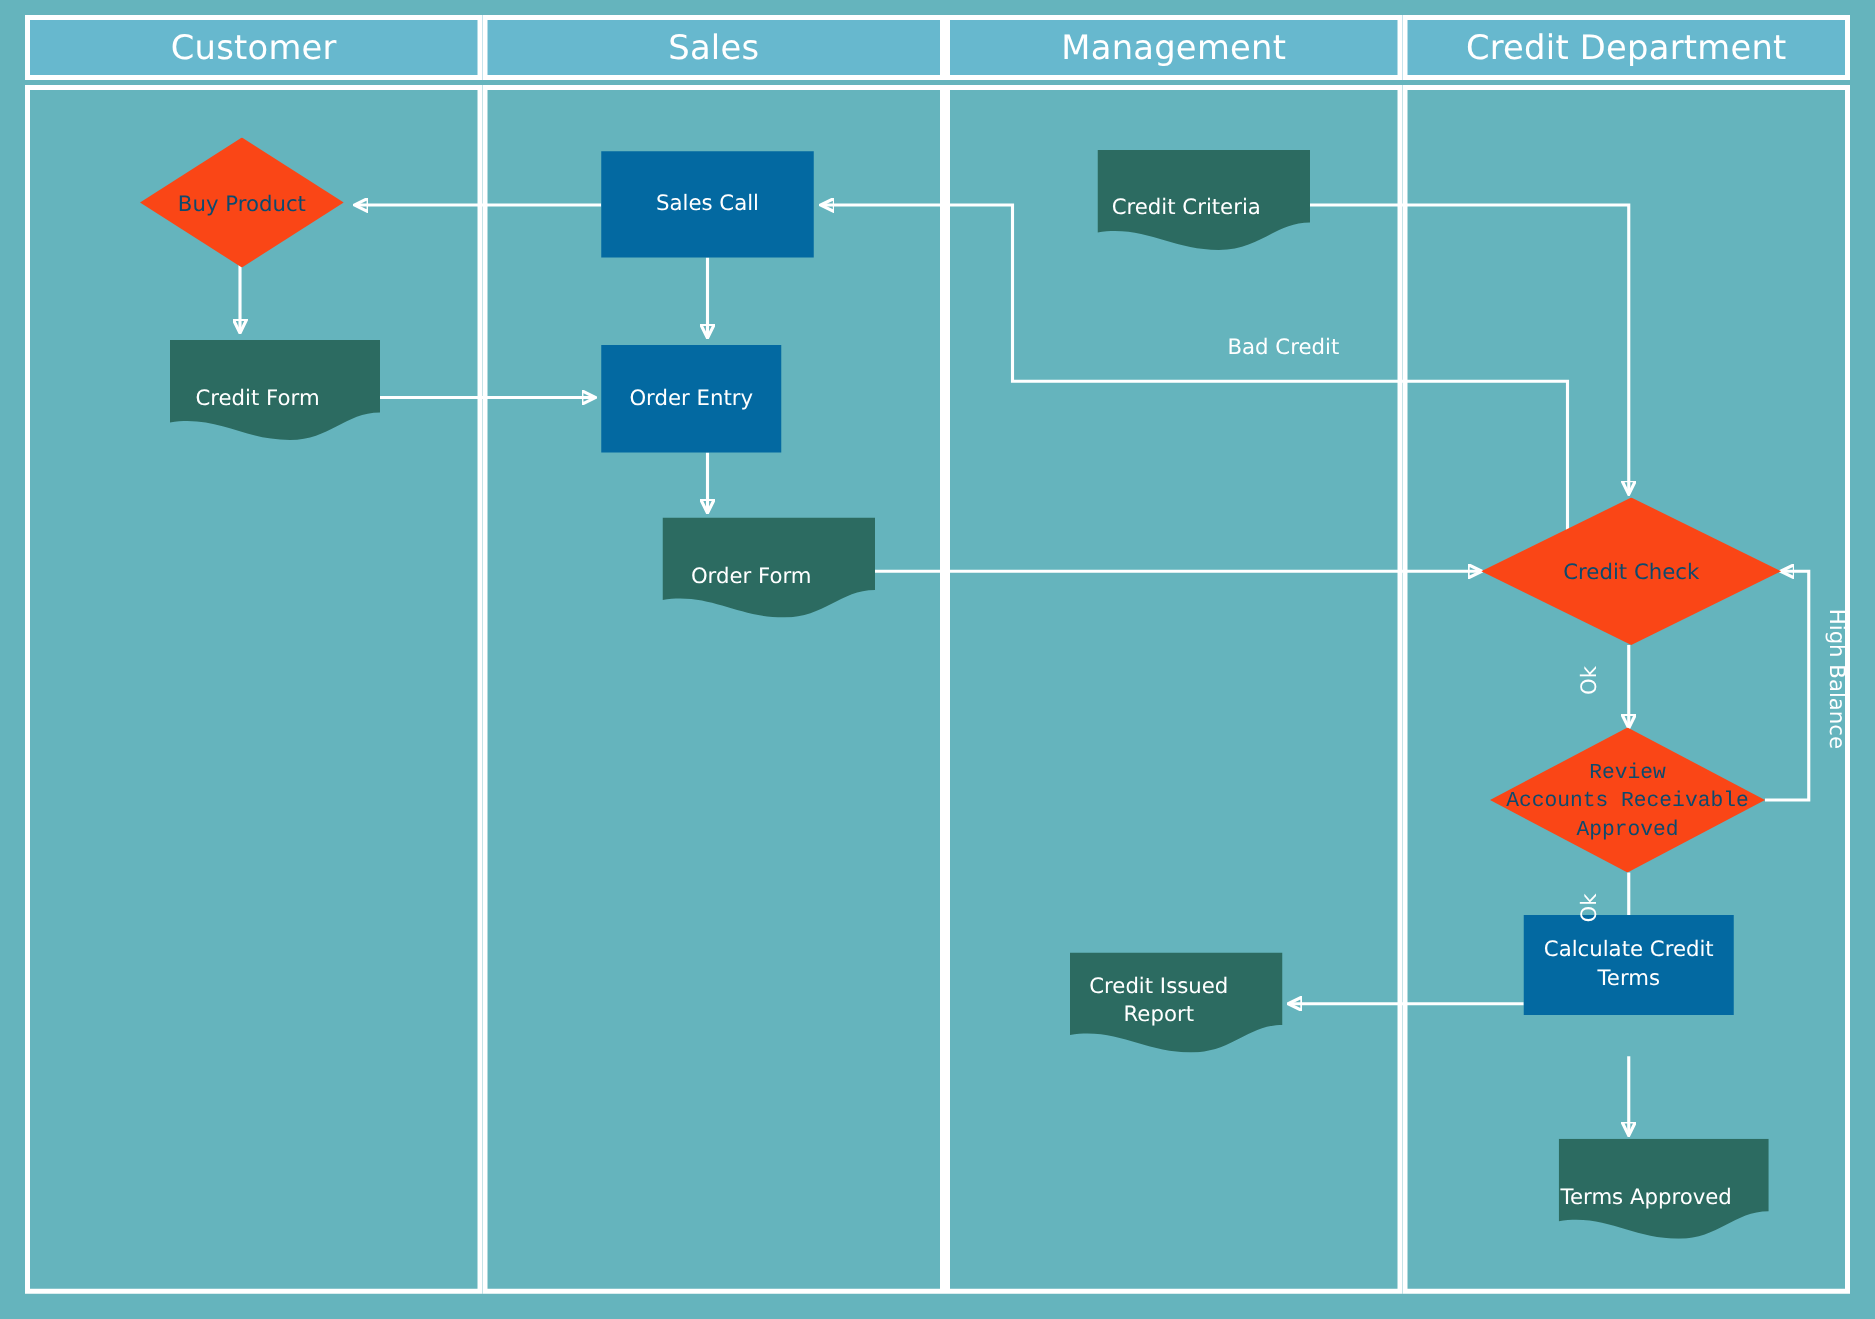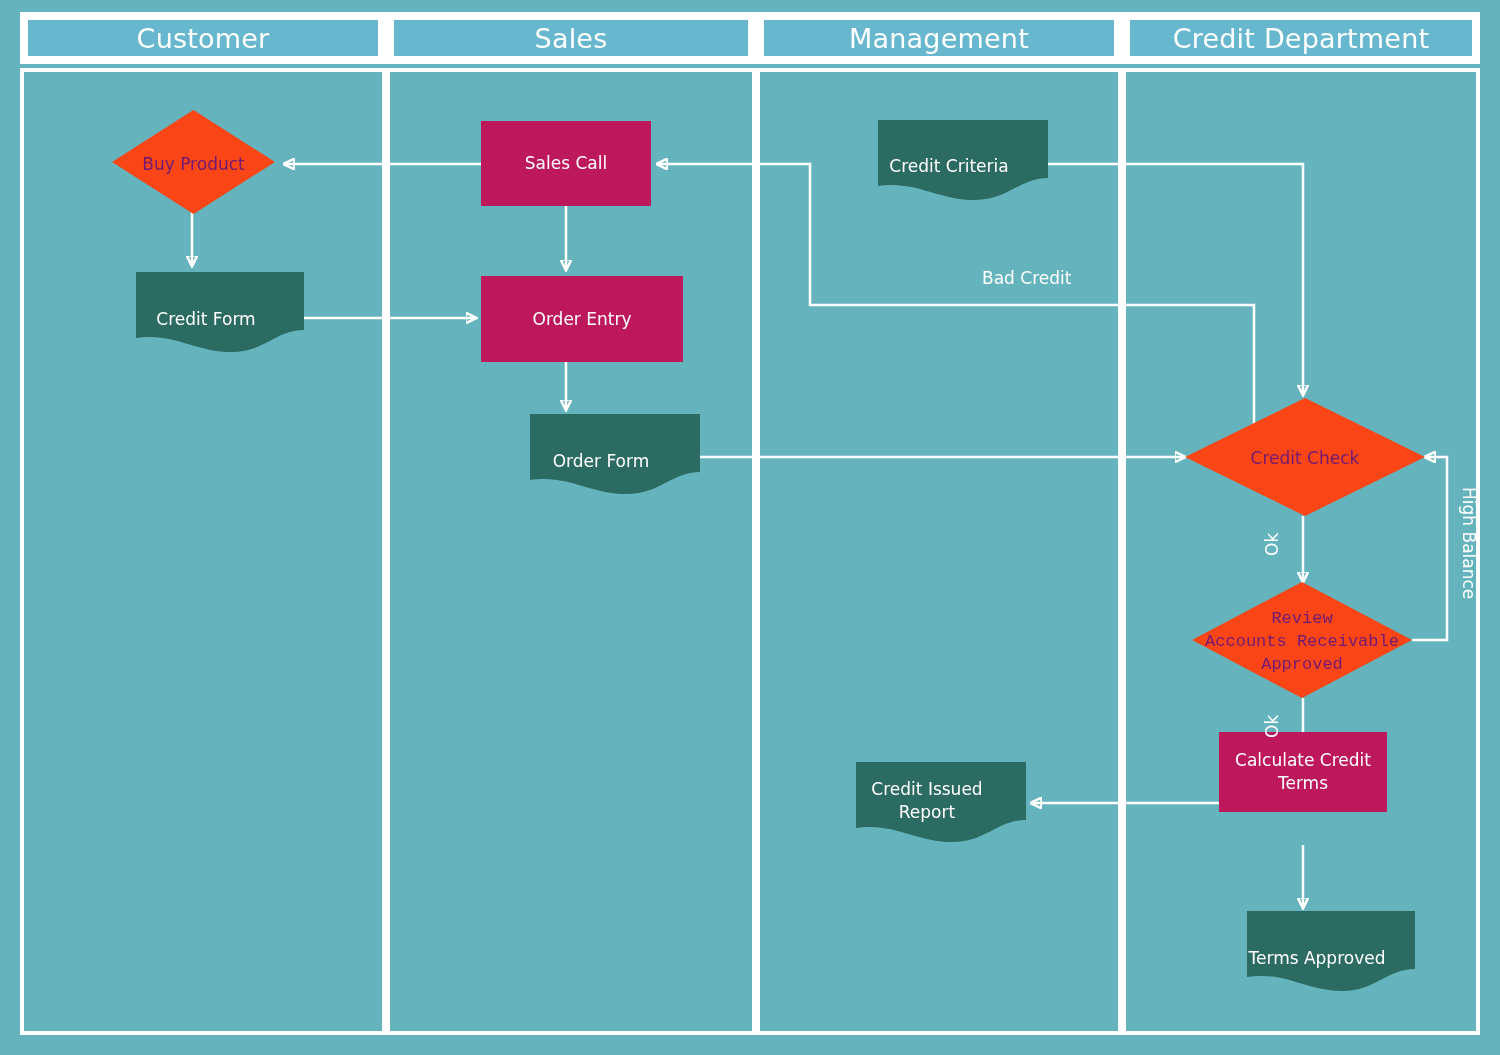--- a/index.html
+++ b/index.html
@@ -12,21 +12,21 @@
   #root{position:relative;width:1500px;height:1055px;}
 
   
   .frame{
     position:absolute;left:20px;top:12px;
     width:1460px;height:1023px;
   }
   .lane-header{
     position:absolute;top:0;height:52px;
     background:#67b8ce;
-    border:8px solid #ffffff;
+    border:4px solid #ffffff;
     box-sizing:border-box;
     display:flex;align-items:center;justify-content:center;
   }
   .lane-header span{
     color:#ffffff;font-size:27px;letter-spacing:.2px;
     font-weight:400;line-height:1;
   }
   .lane-body{
     position:absolute;top:56px;height:967px;
     background:#65b4bd;
@@ -34,32 +34,32 @@
     box-sizing:border-box;
   }
 
   
   .shapes{position:absolute;left:0;top:0;width:1500px;height:1055px;}
 
   .node{position:absolute;box-sizing:border-box;
         display:flex;align-items:center;justify-content:center;
         text-align:center;color:#ffffff;font-size:17px;line-height:1.35;}
 
-  .process{background:#be185d;}
+  .process{background:#0369a1;}
   .doc-wrap{position:absolute;padding-left:28px;}
   .doc-wrap .lbl{
     position:absolute;left:0;right:0;
     color:#fff;font-size:17px;line-height:1.3;text-align:center;
   }
 
   .diamond-wrap{position:absolute;}
   .diamond-wrap svg{position:absolute;left:0;top:0;}
   .diamond-wrap .lbl{
     position:absolute;left:0;right:0;
-    color:#701a75;font-size:17px;line-height:1.32;text-align:center;
+    color:#0c4a6e;font-size:17px;line-height:1.32;text-align:center;
   }
 
   
   .conn-label{
     position:absolute;color:#ffffff;font-size:17px;white-space:nowrap;
   }
   .rot-ccw{transform:rotate(-90deg);transform-origin:left top;}
   .rot-cw{transform:rotate(90deg);transform-origin:left top;}
 
   svg.links{position:absolute;left:0;top:0;width:1500px;height:1055px;
@@ -139,21 +139,21 @@
       <svg width="168" height="80" viewBox="0 0 168 80">
         <path d="M0,0 H168 V58 C140,58 128,80 96,80 C58,80 38,60 0,66 Z" fill="#2c6b61"></path>
       </svg>
       <div class="lbl" style="top:36px;">Credit Form</div>
     </div>
 
     <div class="node process" style="left:481px;top:121px;width:170px;height:85px;">
       <span>Sales Call</span>
     </div>
 
-    <div class="node process" style="left:481px;top:276px;width:202px;height:86px;">
+    <div class="node process" style="left:481px;top:276px;width:144px;height:86px;">
       <span>Order Entry</span>
     </div>
 
     <div class="doc-wrap" style="left:502px;top:414px;width:170px;height:80px;">
       <svg width="170" height="80" viewBox="0 0 170 80">
         <path d="M0,0 H170 V58 C142,58 130,80 97,80 C59,80 38,60 0,66 Z" fill="#2c6b61"></path>
       </svg>
       <div class="lbl" style="top:36px;">Order Form</div>
     </div>
 

